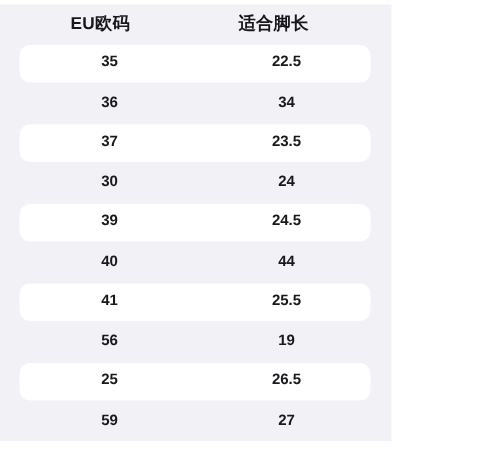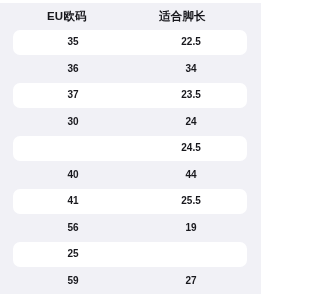--- a/index.html
+++ b/index.html
@@ -131,40 +131,42 @@
         <div class="cell col-a">37</div>
         <div class="cell col-b">23.5</div>
       </div>
       <div class="row alt">
         <div class="plate"></div>
         <div class="cell col-a">30</div>
         <div class="cell col-b">24</div>
       </div>
       <div class="row">
         <div class="plate"></div>
+        <div class="cell col-a">39</div>
         <div class="cell col-b">24.5</div>
       </div>
       <div class="row alt">
         <div class="plate"></div>
         <div class="cell col-a">40</div>
         <div class="cell col-b">44</div>
       </div>
       <div class="row">
         <div class="plate"></div>
         <div class="cell col-a">41</div>
         <div class="cell col-b">25.5</div>
       </div>
       <div class="row alt">
         <div class="plate"></div>
         <div class="cell col-a">56</div>
         <div class="cell col-b">19</div>
       </div>
       <div class="row">
         <div class="plate"></div>
         <div class="cell col-a">25</div>
+        <div class="cell col-b">26.5</div>
       </div>
       <div class="row alt">
         <div class="plate"></div>
         <div class="cell col-a">59</div>
         <div class="cell col-b">27</div>
       </div>
     </div>
 
 </div>
 

